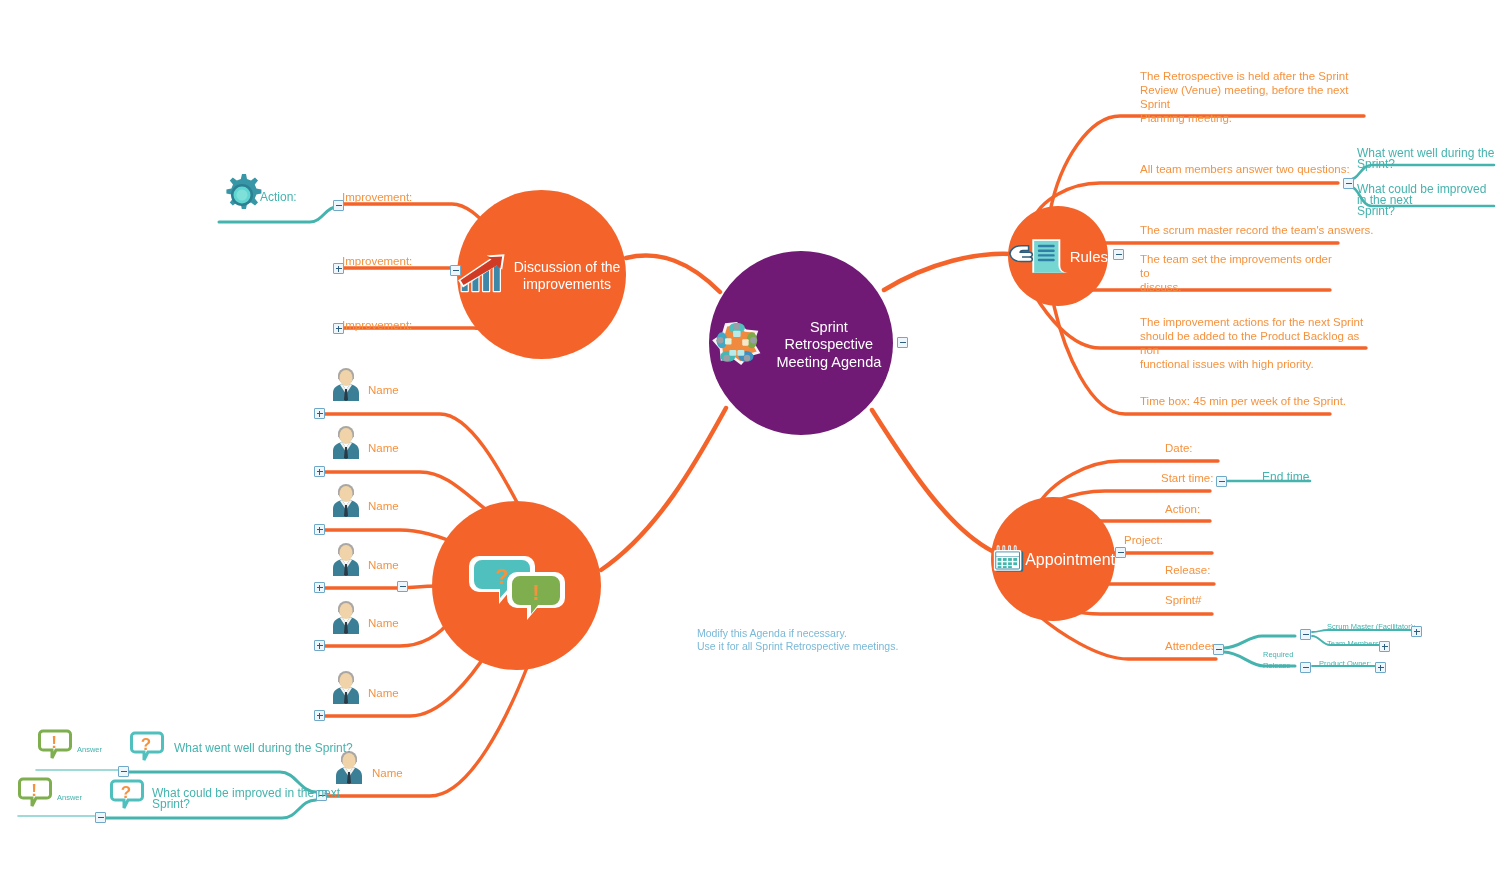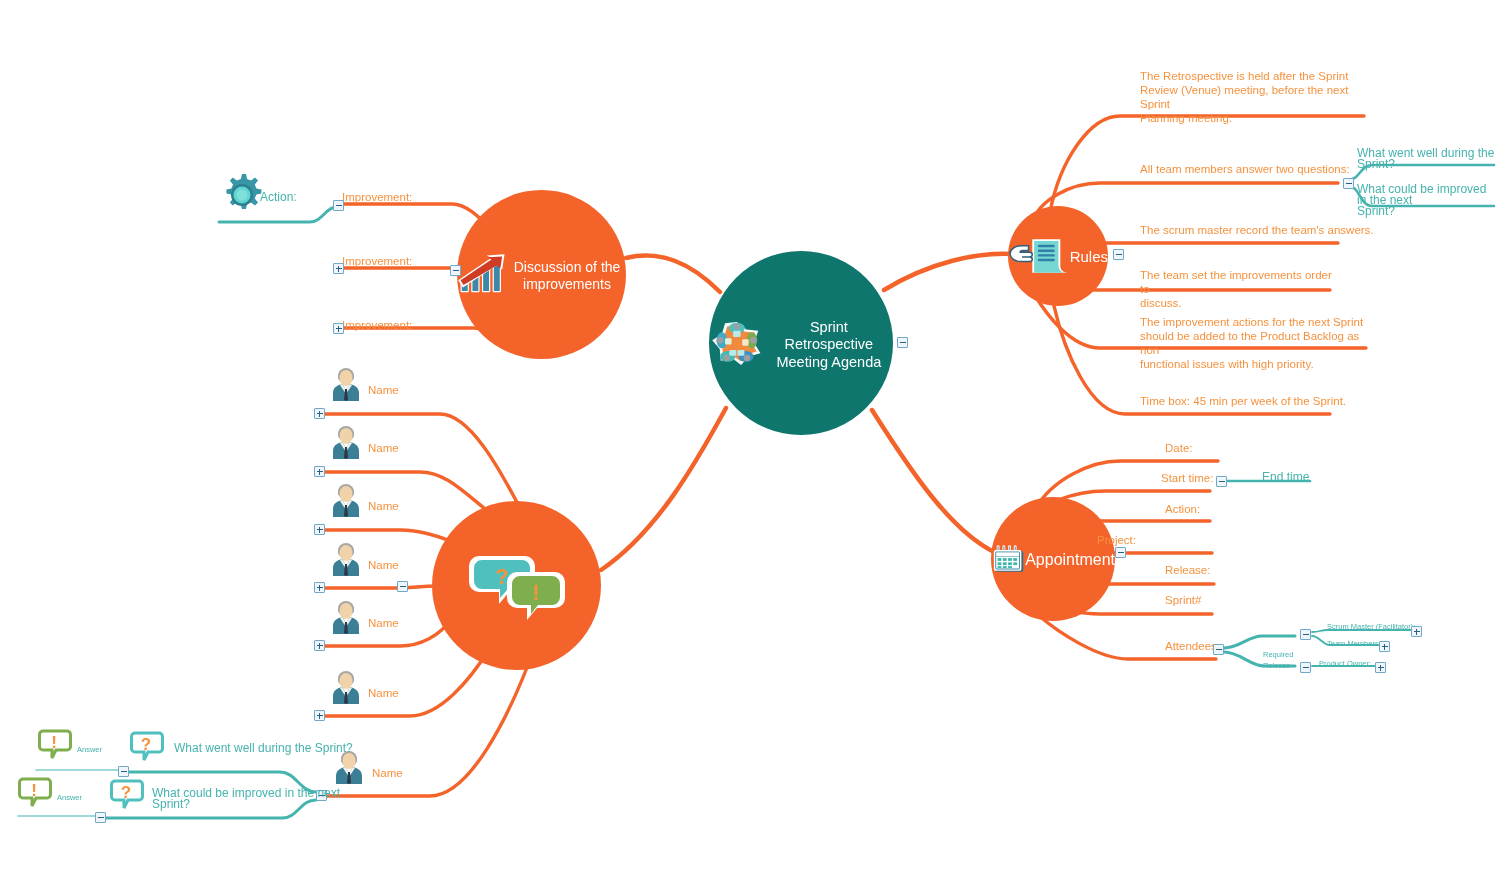--- a/index.html
+++ b/index.html
@@ -7,21 +7,21 @@
        font-family:"Liberation Sans","DejaVu Sans",sans-serif;}
   #canvas{position:absolute;left:0;top:0;width:1500px;height:884px;}
   svg.wires{position:absolute;left:0;top:0;width:1500px;height:884px;pointer-events:none;}
 
   
   .node{position:absolute;border-radius:50%;display:flex;flex-direction:row;
         align-items:center;justify-content:center;color:#fff;text-align:center;
         box-sizing:border-box;}
   .node .ntitle{line-height:1.18;font-weight:400;}
 
-  #central{left:709px;top:251px;width:184px;height:184px;background:#0f766e;}
+  #central{left:709px;top:251px;width:184px;height:184px;background:#701a75;}
   #central .ntitle{font-size:14.5px;margin-top:4px;}
 
   #n-discussion{left:457px;top:190px;width:169px;height:169px;background:#f4642a;}
   #n-discussion .ntitle{font-size:14px;margin-top:2px;}
 
   #n-team{left:432px;top:501px;width:169px;height:169px;background:#f4642a;}
   #n-team .ntitle{font-size:14px;margin-top:2px;}
 
   #n-rules{left:1008px;top:206px;width:100px;height:100px;background:#f4642a;}
   #n-rules .ntitle{font-size:15px;margin-top:1px;}
@@ -375,21 +375,21 @@
 Review (Venue) meeting, before the next Sprint
 Planning meeting.</div>
 <div class="lbl" style="left:1140px;top:162px">All team members answer two questions:</div>
 <div class="tog minus" style="left:1343px;top:178px">
       <i class="h"></i>
     </div>
 <div class="lbl teal sm" style="left:1357px;top:148px">What went well during the Sprint?</div>
 <div class="lbl teal sm" style="left:1357px;top:184px;width:140px">What could be improved in the next
 Sprint?</div>
 <div class="lbl" style="left:1140px;top:223px">The scrum master record the team's answers.</div>
-<div class="lbl" style="left:1140px;top:268px;width:200px">The team set the improvements order to
+<div class="lbl" style="left:1140px;top:252px;width:200px">The team set the improvements order to
 discuss.</div>
 <div class="lbl" style="left:1140px;top:315px;width:230px">The improvement actions for  the next Sprint
 should be added to the Product Backlog as non
 functional issues with high priority.</div>
 <div class="lbl" style="left:1140px;top:394px">Time box: 45 min per week of the Sprint.</div>
 
 <div class="node" id="n-appt">
   <svg width="72" height="62" viewBox="0 0 72 62">
     <g fill="#ffffff">
       <rect x="12" y="2" width="6" height="14" rx="3"></rect>
@@ -428,21 +428,21 @@
       <i class="h"></i>
     </div>
 
 <div class="lbl" style="left:1165px;top:441px">Date:</div>
 <div class="lbl" style="left:1161px;top:471px">Start time:</div>
 <div class="tog minus" style="left:1216px;top:476px">
       <i class="h"></i>
     </div>
 <div class="lbl teal sm" style="left:1262px;top:472px">End time</div>
 <div class="lbl" style="left:1165px;top:502px">Action:</div>
-<div class="lbl" style="left:1097px;top:533px">Project:</div>
+<div class="lbl" style="left:1124px;top:533px">Project:</div>
 <div class="lbl" style="left:1165px;top:563px">Release:</div>
 <div class="lbl" style="left:1165px;top:593px">Sprint#</div>
 <div class="lbl" style="left:1165px;top:639px">Attendees</div>
 <div class="tog minus" style="left:1213px;top:644px">
       <i class="h"></i>
     </div>
 
 <div class="lbl teal xs" style="left:1263px;top:650px">Required</div>
 <div class="tog minus" style="left:1300px;top:629px">
       <i class="h"></i>
@@ -461,14 +461,16 @@
 <div class="lbl teal xs" style="left:1263px;top:661px">Release</div>
 <div class="tog minus" style="left:1300px;top:662px">
       <i class="h"></i>
     </div>
 <div class="lbl teal xs" style="left:1319px;top:659px">Product Owner:</div>
 <div class="tog" style="left:1375px;top:662px">
       <i class="h"></i>
       <i class="v"></i>
     </div>
 
+<div class="lbl note" style="left:697px;top:627px;width:240px">Modify this Agenda if necessary.
+Use it for all Sprint Retrospective meetings.</div>
 
 </div>
 
 </body></html>

